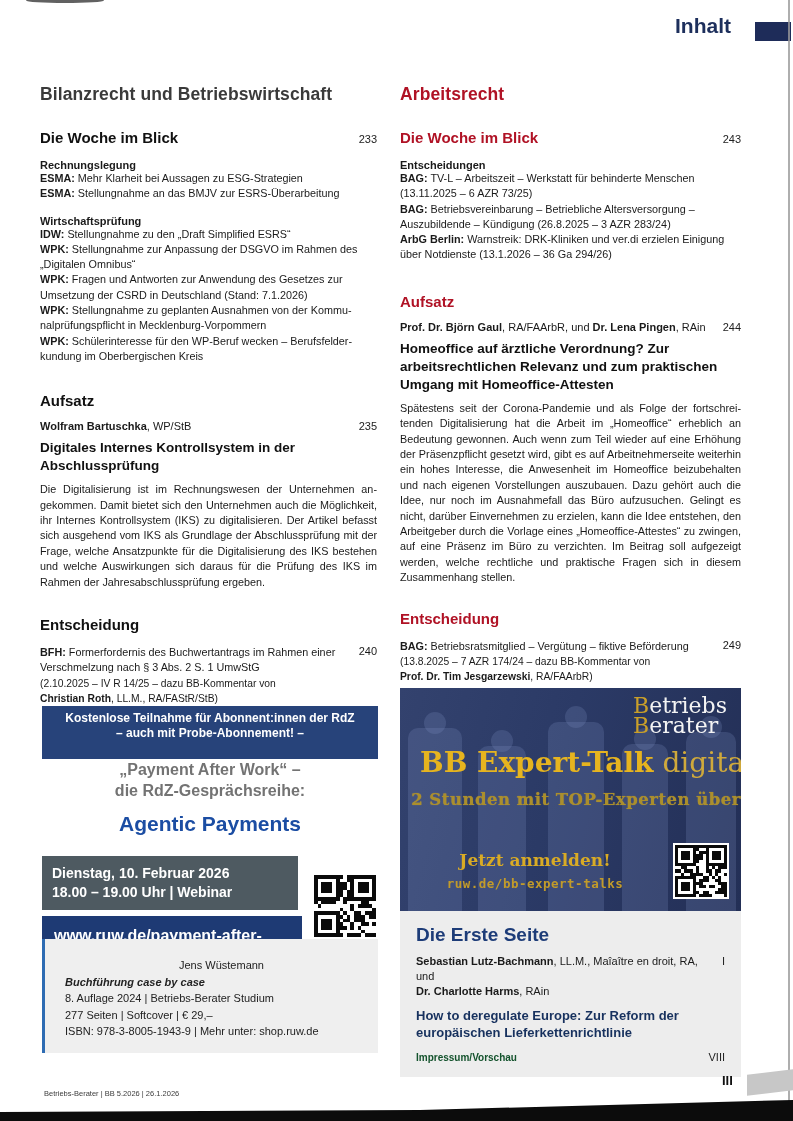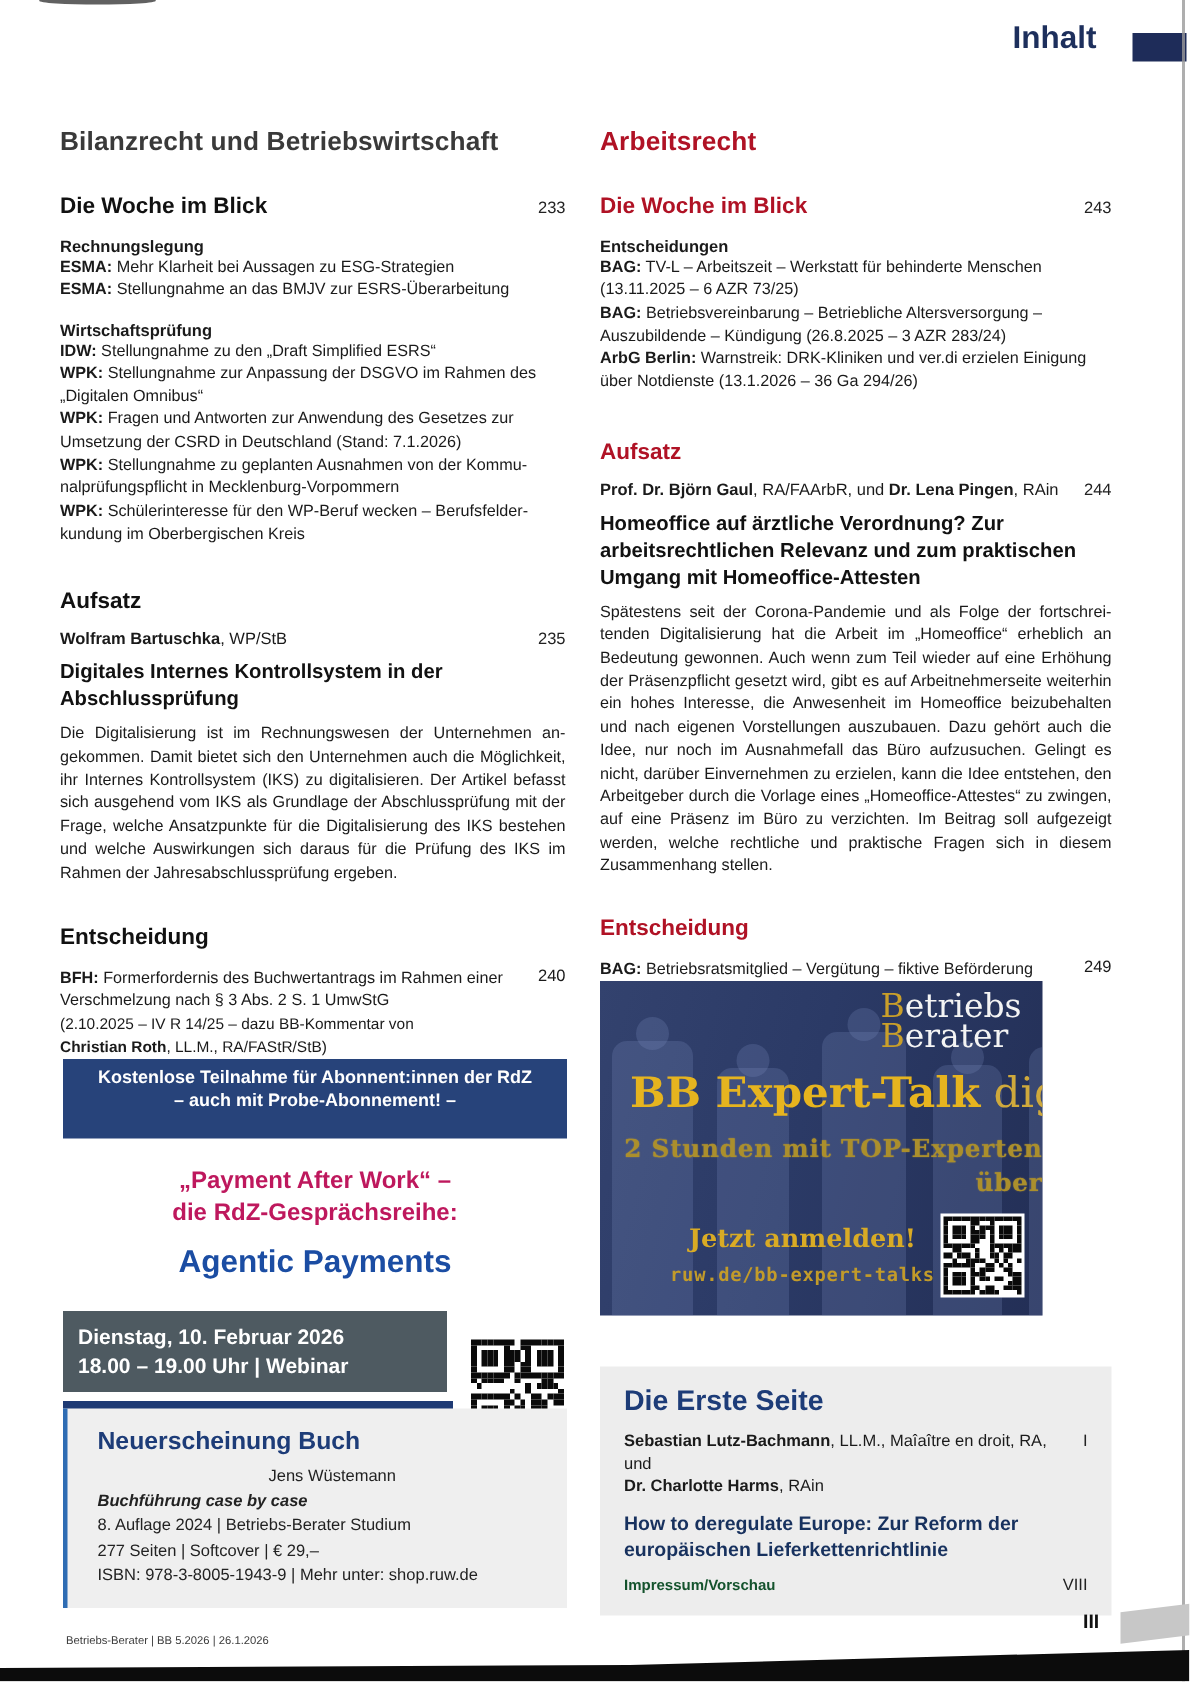--- a/index.html
+++ b/index.html
@@ -42,21 +42,21 @@
   .abstract{font-size:10.8px;line-height:15.4px;text-align:justify;margin-top:7px;hyphens:manual;}
 
   .entryrow{display:flex;margin-top:12px;}
   .entrytext{flex:1;font-size:10.8px;line-height:15.3px;padding-right:14px;}
   .entrypage{font-size:11px;white-space:nowrap;}
 
   
   .ad-rdz{position:absolute;left:42px;top:706px;width:336px;}
   .rdz-banner{background:#27437a;color:#fff;text-align:center;font-size:12px;font-weight:bold;
               line-height:15px;padding:5px 4px 18px;}
-  .rdz-headline{color:#be185d;text-align:center;font-weight:bold;font-size:16px;line-height:21px;margin-top:18px;}
+  .rdz-headline{color:#737373;text-align:center;font-weight:bold;font-size:16px;line-height:21px;}
   .rdz-title{color:#1b4da3;text-align:center;font-weight:bold;font-size:21px;margin-top:11px;}
   .rdz-row{position:relative;margin-top:20px;height:112px;}
   .rdz-datebox{position:absolute;left:0;top:0;width:236px;background:#4e5a61;color:#fff;
                font-weight:bold;font-size:14px;line-height:19px;padding:8px 10px;}
   .rdz-urlbox{position:absolute;left:0;top:60px;width:236px;background:#1e3a74;color:#fff;
               font-weight:bold;font-size:16px;padding:11px 12px;}
   .qr{position:absolute;background:#fff;}
   .qr-rdz{right:0;top:17px;width:66px;height:66px;}
   .qr .grid{position:absolute;inset:2px;display:grid;grid-template-columns:repeat(17,1fr);grid-template-rows:repeat(17,1fr);}
   .qr .grid i{display:block;}
@@ -64,21 +64,21 @@
 
   
   .box-neu{position:absolute;left:42px;top:939px;width:336px;background:#efefef;
            border-left:3px solid #2e6cb3;padding:13px 0 13px 20px;box-sizing:border-box;}
   .neu-head{color:#1d3c78;font-weight:bold;font-size:16.5px;}
   .neu-line{font-size:11px;line-height:16.5px;color:#222;}
   .neu-book{font-weight:bold;font-style:italic;}
   .neu-author{margin-top:5px;text-align:center;}
 
   
-  .ad-bb{position:absolute;left:400px;top:654px;width:295px;height:223px;
+  .ad-bb{position:absolute;left:400px;top:688px;width:341px;height:223px;
          background:linear-gradient(105deg,#33426e 0%,#2b3a66 45%,#232f56 100%);overflow:hidden;}
   .fig{position:absolute;background:rgba(130,150,200,.22);border-radius:10px 10px 0 0;}
   .fig::before{content:"";position:absolute;left:50%;top:-16px;transform:translateX(-50%);
                width:22px;height:22px;border-radius:50%;background:rgba(130,150,200,.22);}
   .fig1{left:8px;top:40px;width:54px;height:190px;}
   .fig2{left:78px;top:58px;width:48px;height:170px;}
   .fig3{left:148px;top:34px;width:56px;height:200px;}
   .fig4{left:222px;top:56px;width:46px;height:170px;}
   .fig5{left:286px;top:44px;width:50px;height:185px;}
   .bb-logo{position:absolute;right:14px;top:8px;text-align:left;
@@ -510,21 +510,20 @@
             <i></i>
             <i class="on"></i>
             <i class="on"></i>
             <i class="on"></i>
           </div>
         </div>
     </div>
   </div>
 
   <div class="box-neu">
-    <div class="neu-head">Neuerscheinung Buch</div>
     <div class="neu-line neu-author">Jens Wüstemann</div>
     <div class="neu-line neu-book">Buchführung case by case</div>
     <div class="neu-line">8. Auflage 2024 | Betriebs-Berater Studium</div>
     <div class="neu-line">277 Seiten | Softcover | € 29,–</div>
     <div class="neu-line">ISBN: 978-3-8005-1943-9 | Mehr unter: shop.ruw.de</div>
   </div>
 
   <div class="ad-bb">
     <div class="fig fig1"></div>
     <div class="fig fig2"></div>

